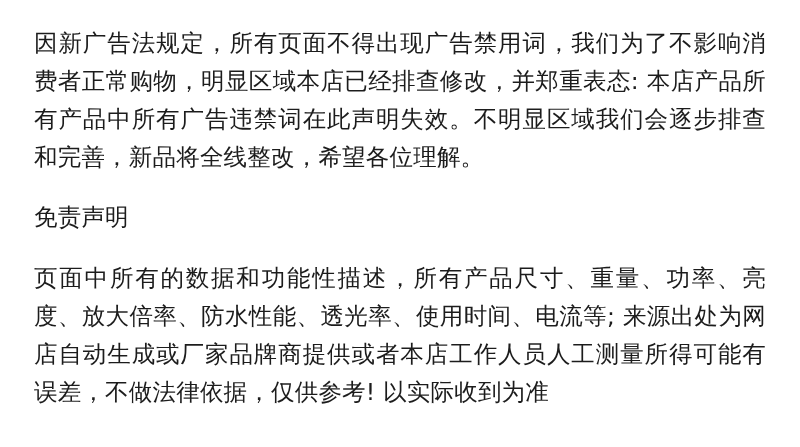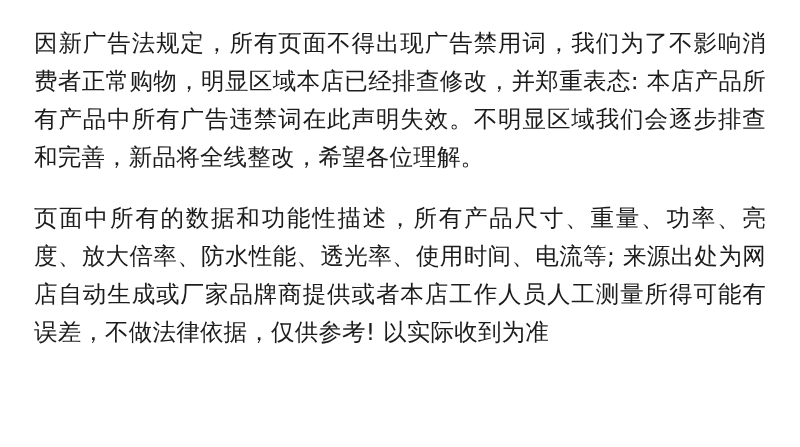--- a/index.html
+++ b/index.html
@@ -58,18 +58,19 @@
 </head>
 <body>
 
 <div class="page">
 
 
   <div class="body-block">
 
     <p class="para-main">因新广告法规定，所有页面不得出现广告禁用词，我们为了不影响消费者正常购物，明显区域本店已经排查修改，并郑重表态: 本店产品所有产品中所有广告违禁词在此声明失效。不明显区域我们会逐步排查和完善，新品将全线整改，希望各位理解。</p>
 
+    <p class="disclaimer-head">免责声明</p>
 
     <p class="disclaimer-body">页面中所有的数据和功能性描述，所有产品尺寸、重量、功率、亮度、放大倍率、防水性能、透光率、使用时间、电流等; 来源出处为网店自动生成或厂家品牌商提供或者本店工作人员人工测量所得可能有误差，不做法律依据，仅供参考! 以实际收到为准</p>
 
   </div>
 
 </div>
 
 </body></html>

